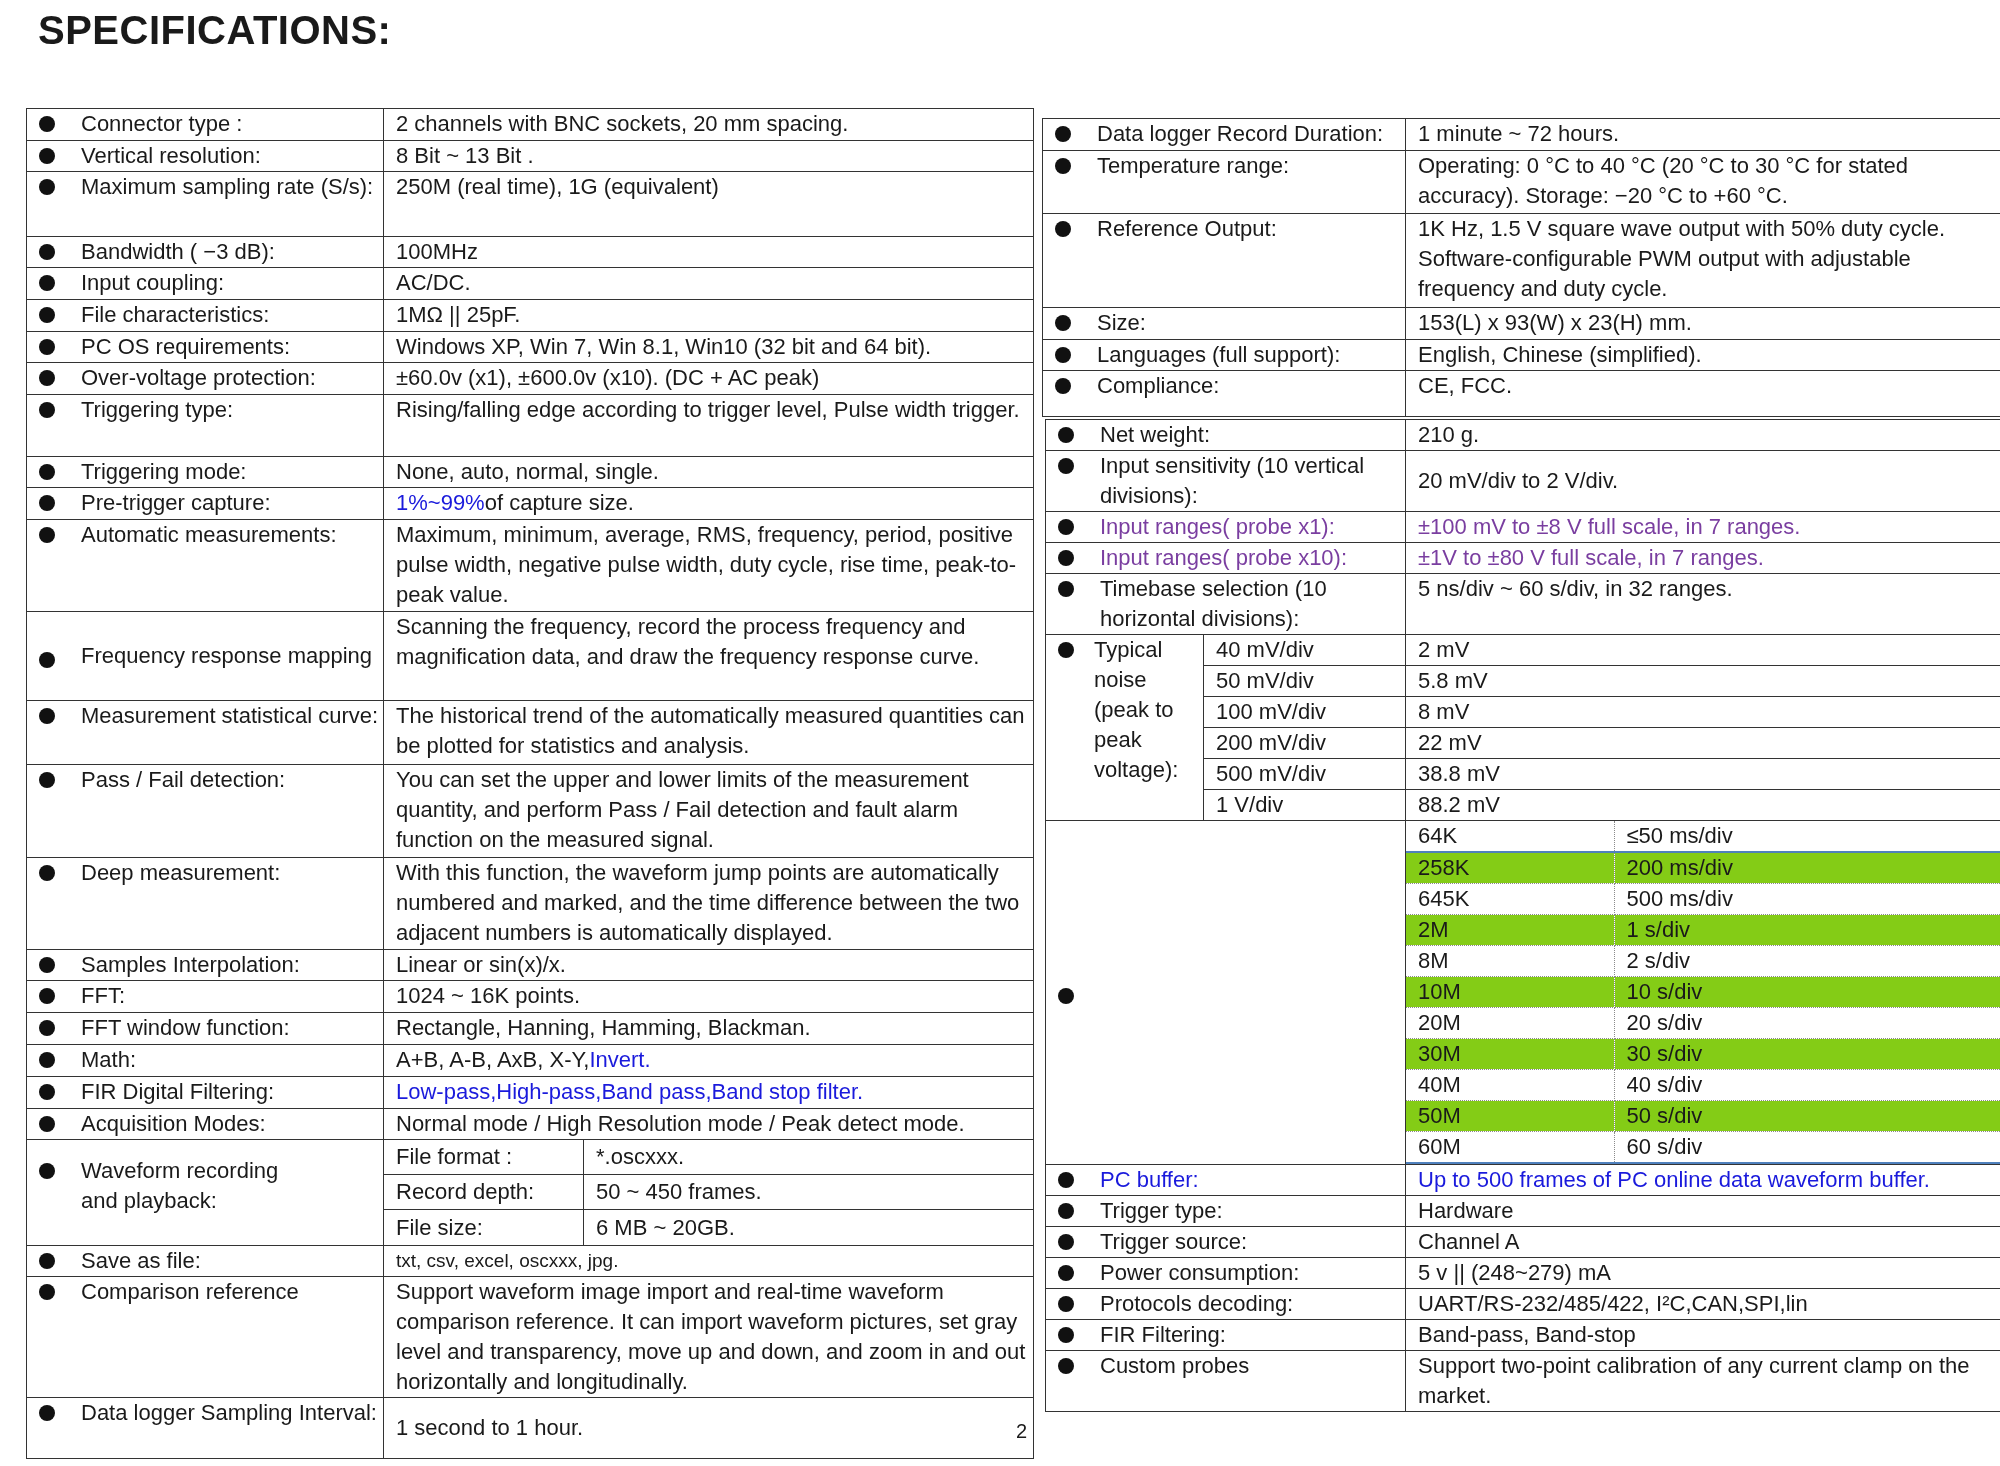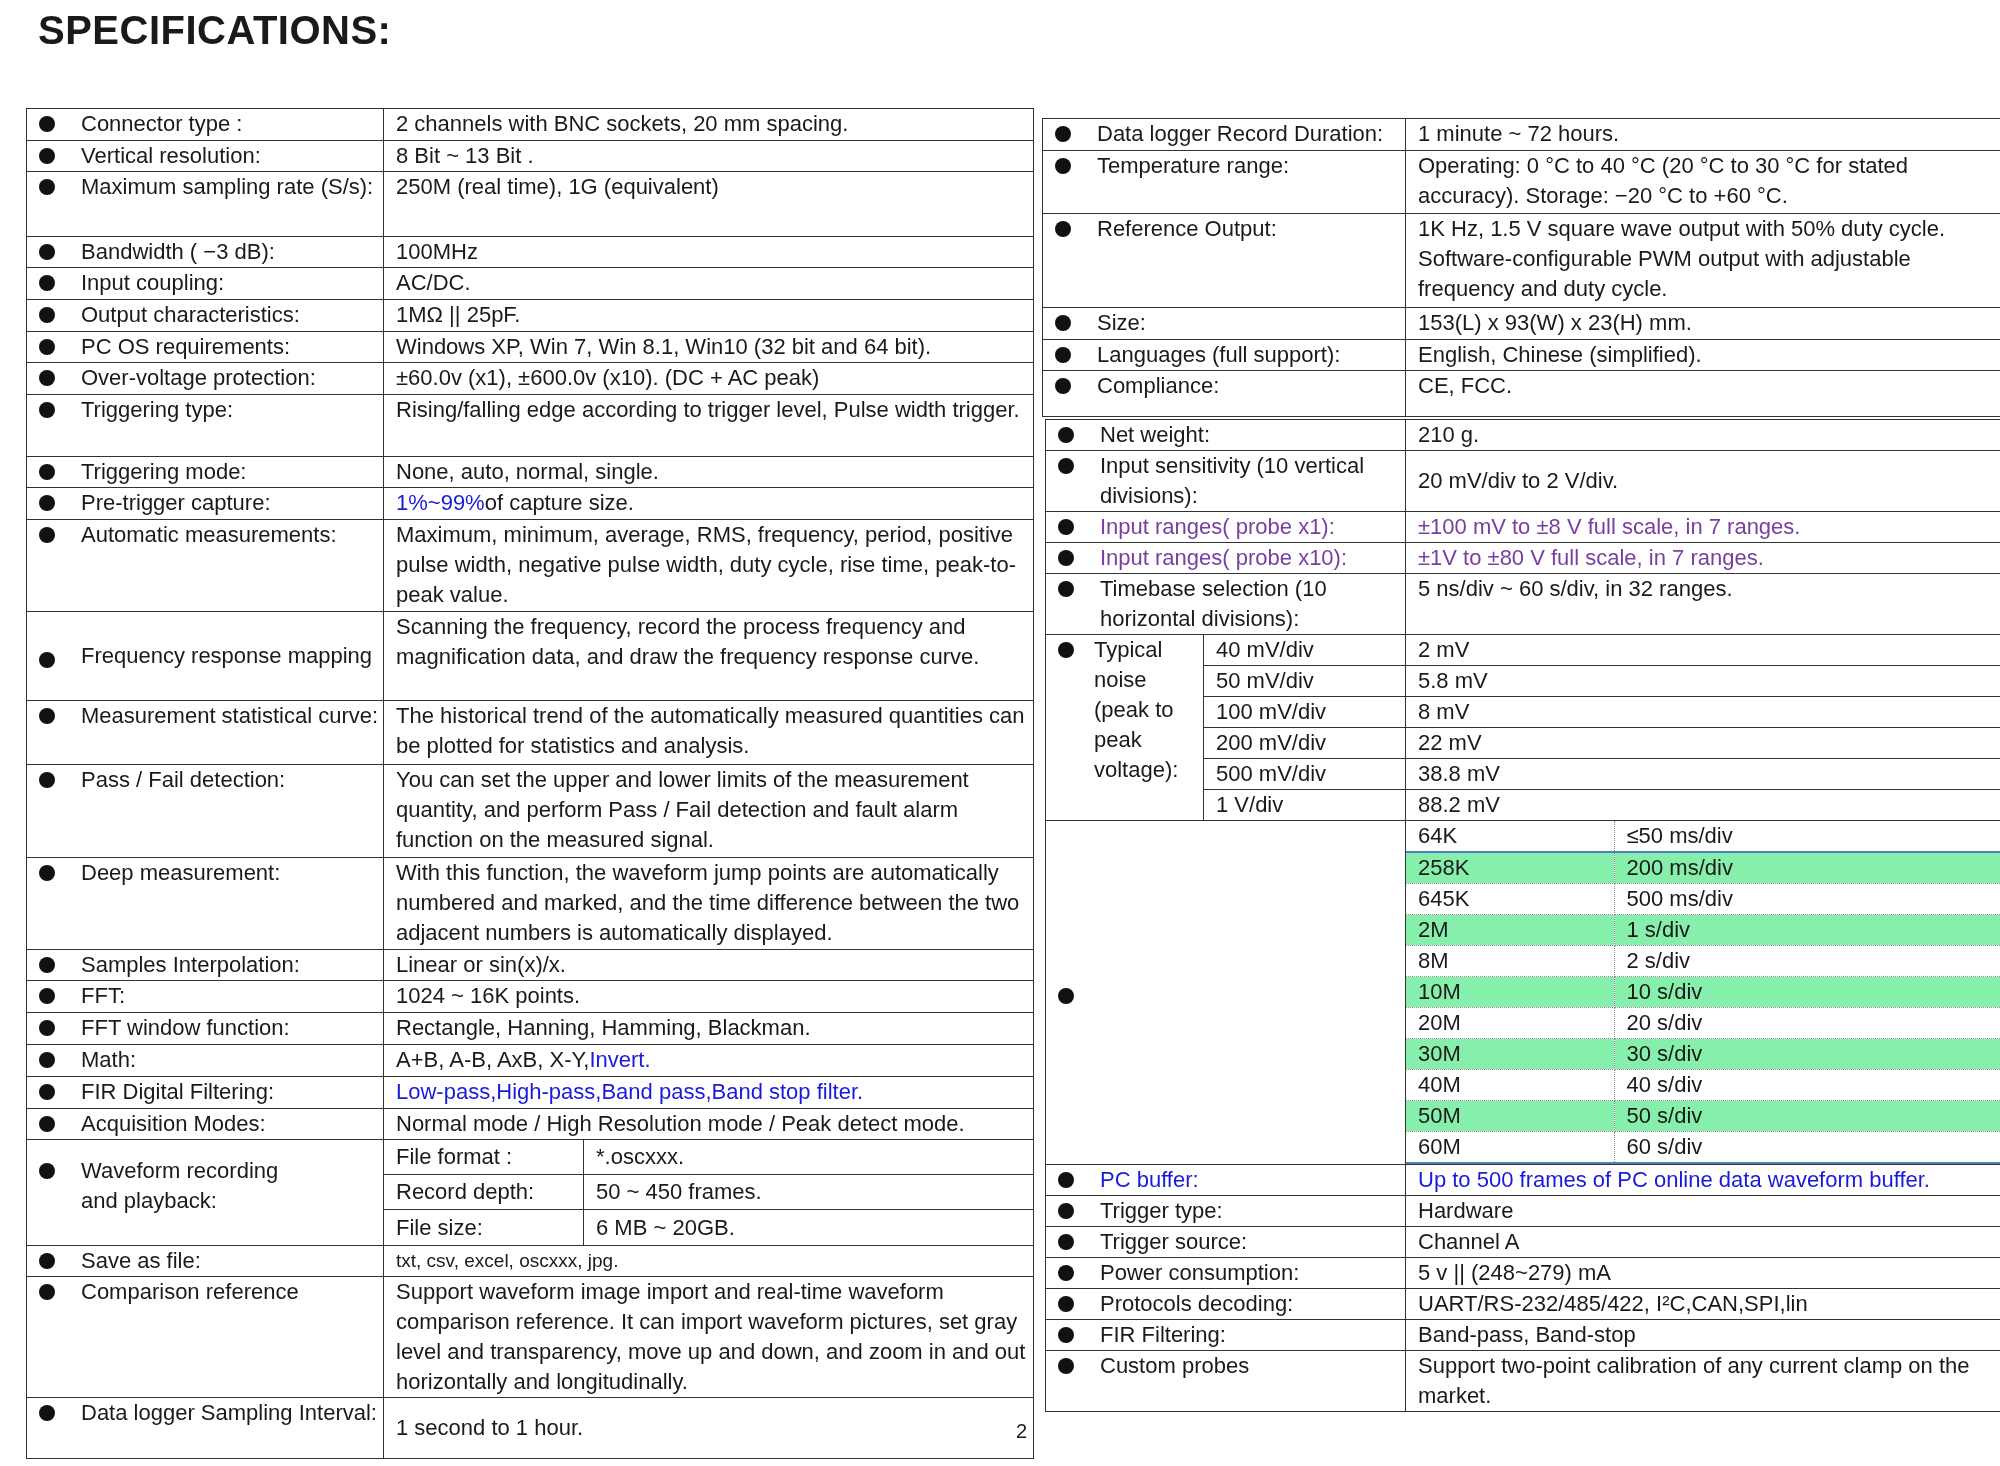--- a/index.html
+++ b/index.html
@@ -11,21 +11,21 @@
   .b{display:inline-block;width:16px;height:16px;border-radius:50%;background:#111;margin:0 26px 0 12px;vertical-align:-1px;}
   .lbl-wrap{display:flex;align-items:flex-start;}
   .lbl-wrap .b{flex:0 0 16px;margin-top:7px;}
   .lbl-wrap span.t{flex:1;}
   .mid .lbl-wrap{align-items:center;}
   .vmid{vertical-align:middle;}
   .blue{color:#1a1adc;}
   .purple{color:#7a3ea0;}
   .mem td{border:none;border-bottom:1px dotted #8a8a8a;}
   .mem td.c1{border-right:1px dotted #8a8a8a;}
-  .mem tr.sh td{background:#86efac;}
+  .mem tr.sh td{background:#84cc16;}
   .mem tr:first-child td{border-bottom:2px solid #4f81bd;}
   .mem tr:last-child td{border-bottom:2px solid #4f81bd;}
   .pg{position:absolute;left:1016px;top:1420px;font-size:20px;}
 </style>
 </head>
 <body>
 
 <div class="title">SPECIFICATIONS:</div>
 
 <table style="left:26px;top:108px;width:1007px;">
@@ -77,21 +77,21 @@
             <span class="b"></span>
             <span class="t">Input coupling:</span>
           </div>
         </td>
       <td colspan="2">AC/DC.</td>
     </tr>
     <tr style="height:32px">
       <td class="lbl">
           <div class="lbl-wrap">
             <span class="b"></span>
-            <span class="t">Output characteristics:</span>
+            <span class="t">File characteristics:</span>
           </div>
         </td>
       <td colspan="2">1MΩ || 25pF.</td>
     </tr>
     <tr style="height:31px">
       <td class="lbl">
           <div class="lbl-wrap">
             <span class="b"></span>
             <span class="t">PC OS requirements:</span>
           </div>

